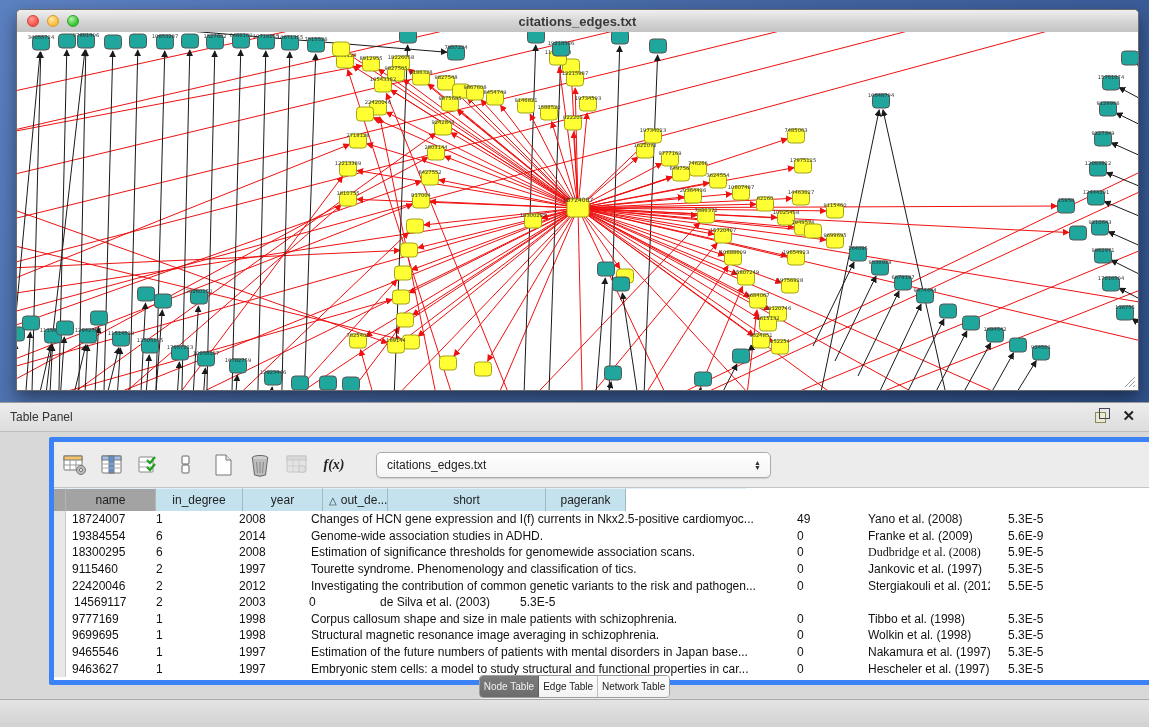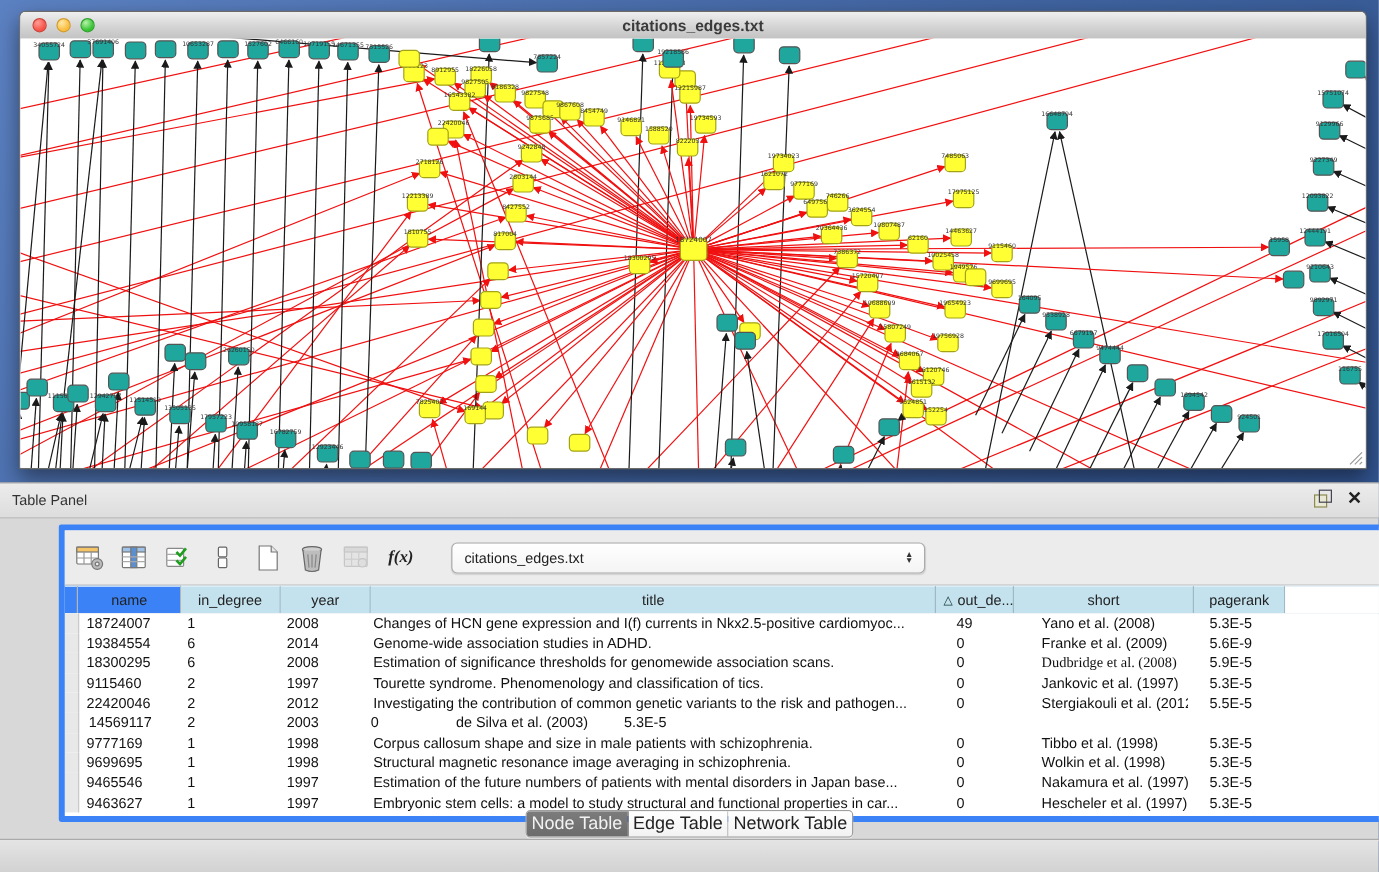--- a/index.html
+++ b/index.html
@@ -40,36 +40,36 @@
       border:1px solid #ababab;border-radius:5px;display:flex;align-items:center;justify-content:space-between;
       box-shadow:0 1px 1px rgba(0,0,0,.12);}
   .combo-text{font-size:12px;color:#222;margin-left:10px;}
   .combo-arrows{margin-right:9px;display:flex;flex-direction:column;line-height:5px;font-size:7px;color:#333;}
   
   .tbl{position:absolute;left:0;top:46px;right:0;bottom:0;overflow:hidden;}
   .hdr-row,.data-row{display:flex;}
   .hdr-row{height:23px;border-bottom:1px solid #9fb8c4;}
   .hcell{box-sizing:border-box;height:23px;font-size:12px;color:#222;display:flex;align-items:center;justify-content:center;
       background:#c3e2ee;border-right:1px solid #9fb8c4;border-top:1px solid #dff0f8;}
-  .hcell.gray{background:#3b82f6;border-right:1px solid #b5b5b5;}
+  .hcell.gray{background:#a3a3a3;border-right:1px solid #b5b5b5;}
   .hcell.filler{background:#fff;border-right:none;}
   .sort-tri{font-size:10px;margin-right:4px;color:#133;}
   .rows-area{position:absolute;left:0;top:23px;right:13px;bottom:0;background:#fff;overflow:hidden;}
   .data-row{height:16.6px;align-items:center;}
   .dcell{box-sizing:border-box;font-size:12px;color:#111;white-space:nowrap;overflow:hidden;flex-shrink:0;}
   .gutter-col{background:#e8e8e8;border-right:1px solid #c9c9c9;height:100%;}
   
   .vscroll{position:absolute;right:0;top:23px;bottom:0;width:13px;background:#fafafa;border-left:1px solid #d5d5d5;}
   .vthumb{position:absolute;left:1px;top:3px;width:10px;height:36px;border-radius:5px;
       background:linear-gradient(90deg,#b9b9b9,#989898);border:1px solid #8d8d8d;}
   
   .tab-strip{position:absolute;left:0;bottom:3px;width:100%;height:23px;display:flex;justify-content:center;}
   .seg{display:flex;border:1px solid #9e9e9e;border-radius:4px;overflow:hidden;height:21px;
       box-shadow:0 1px 0 rgba(255,255,255,.6);}
-  .seg-btn{font-size:15px;display:flex;align-items:center;padding:0 4px;background:linear-gradient(#ffffff,#f2f2f2);
+  .seg-btn{font-size:10px;display:flex;align-items:center;padding:0 4px;background:linear-gradient(#ffffff,#f2f2f2);
       color:#222;border-right:1px solid #c0c0c0;}
   .seg-btn:last-child{border-right:none;}
   .seg-btn.active{background:linear-gradient(#7c7c7c,#6c6c6c);color:#f2f2f2;border-right:1px solid #5f5f5f;}
   
   .status-bar{position:absolute;left:0;bottom:0;width:1149px;height:27px;background:linear-gradient(#e4e4e4,#d2d2d2);
       border-top:1px solid #aaa;}
   .mem{position:absolute;right:12px;top:6px;display:flex;align-items:center;gap:6px;margin-top:47px;}
   .mem-label{font-size:11px;color:#222;}
   .mem-dot{width:13px;height:13px;border-radius:50%;background:radial-gradient(circle at 35% 30%,#8de48b,#2fbe3a 70%);
       border:1px solid #2a9b33;}
@@ -610,23 +610,20 @@
           <div class="hcell gray" style="width: 12px;"></div>
           <div class="hcell gray" style="width: 90px;">
             <span>name</span>
           </div>
           <div class="hcell " style="width: 87px;">
             <span>in_degree</span>
           </div>
           <div class="hcell " style="width: 80px;">
             <span>year</span>
           </div>
-          <div class="hcell " style="width: 496px;">
-            <span>title</span>
-          </div>
           <div class="hcell " style="width: 65px; justify-content: flex-start; padding-left: 6px;">
             <span class="sort-tri">△</span>
             <span>out_de...</span>
           </div>
           <div class="hcell " style="width: 158px;">
             <span>short</span>
           </div>
           <div class="hcell " style="width: 80px;">
             <span>pagerank</span>
           </div>

